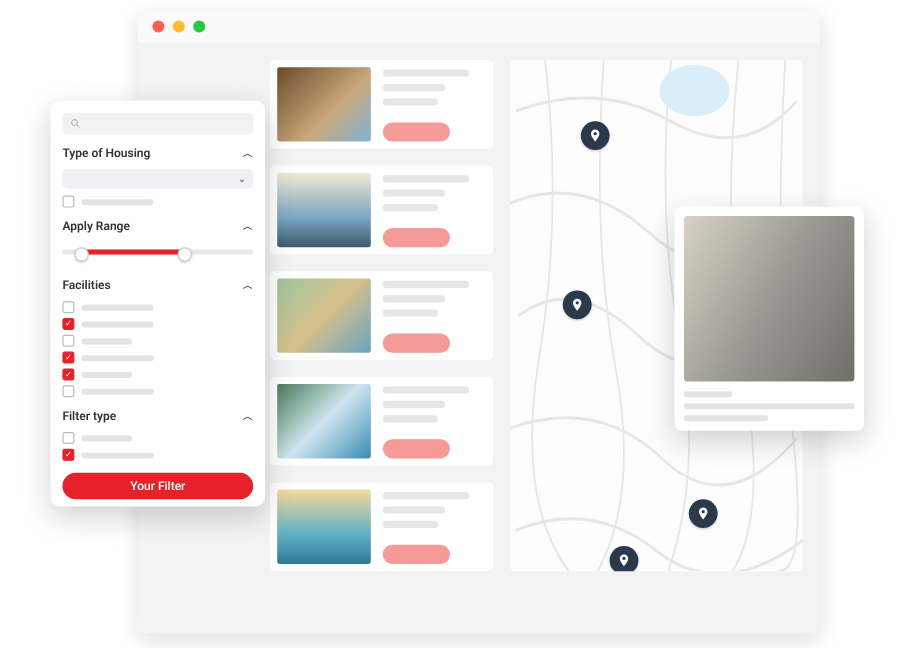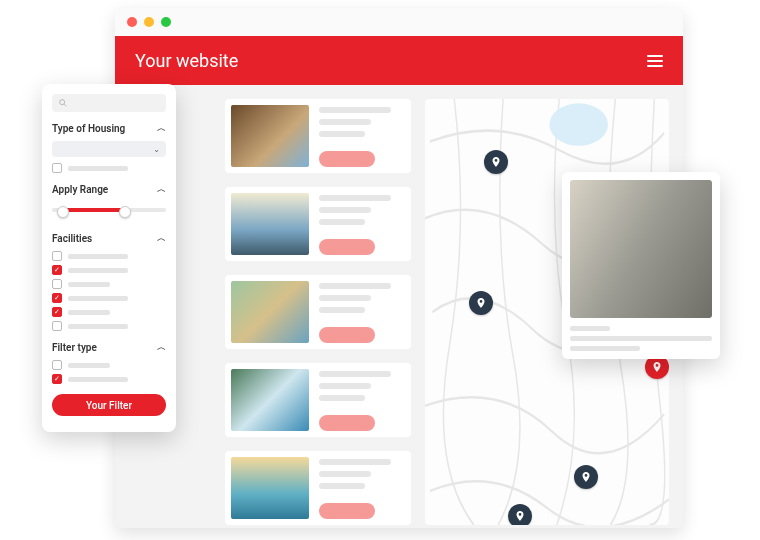--- a/index.html
+++ b/index.html
@@ -95,25 +95,25 @@
   }
   .pin.dark { background:#2b3a4a; color:#fff; }
   .pin.red { background:#e62129; color:#fff; }
   .pin svg { width:12px; height:12px; }
 
   
   .filter-panel {
     position:absolute;
     left: 42px;
     top: 84px;
-    width: 134px;
+    width: 179px;
     background:#fff;
     border-radius:8px;
     box-shadow: 0 8px 24px rgba(0,0,0,0.18);
-    padding: 10px 10px 16px;
+    padding: 10px 10px 6px;
     font-size: 10px;
     color:#333;
   }
   .search-box {
     display:flex; align-items:center;
     background:#f2f2f2; border-radius:4px;
     height:18px; padding:0 6px; margin-bottom:10px;
   }
   .search-box svg { width:10px; height:10px; opacity:.5; }
   .filter-section { margin-bottom:10px; }
@@ -179,28 +179,20 @@
   .popup-img{background:linear-gradient(120deg,#d8d2c5,#9a9a92 50%,#6f6f68);}
 </style>
 </head>
 <body>
 
 <div class="browser">
   <div class="browser-chrome">
     <div class="wdot red"></div>
     <div class="wdot yellow"></div>
     <div class="wdot green"></div>
-  </div>
-  <div class="header-bar">
-    <div>Your website</div>
-    <div class="hamburger">
-      <span></span>
-        <span></span>
-        <span></span>
-    </div>
   </div>
   <div class="content-area">
     <div class="listings">
       <div class="card">
         <div class="thumb a"></div>
         <div class="card-body">
           <div class="skel s1"></div>
           <div class="skel s2"></div>
           <div class="skel s3"></div>
           <div class="pill"></div>

